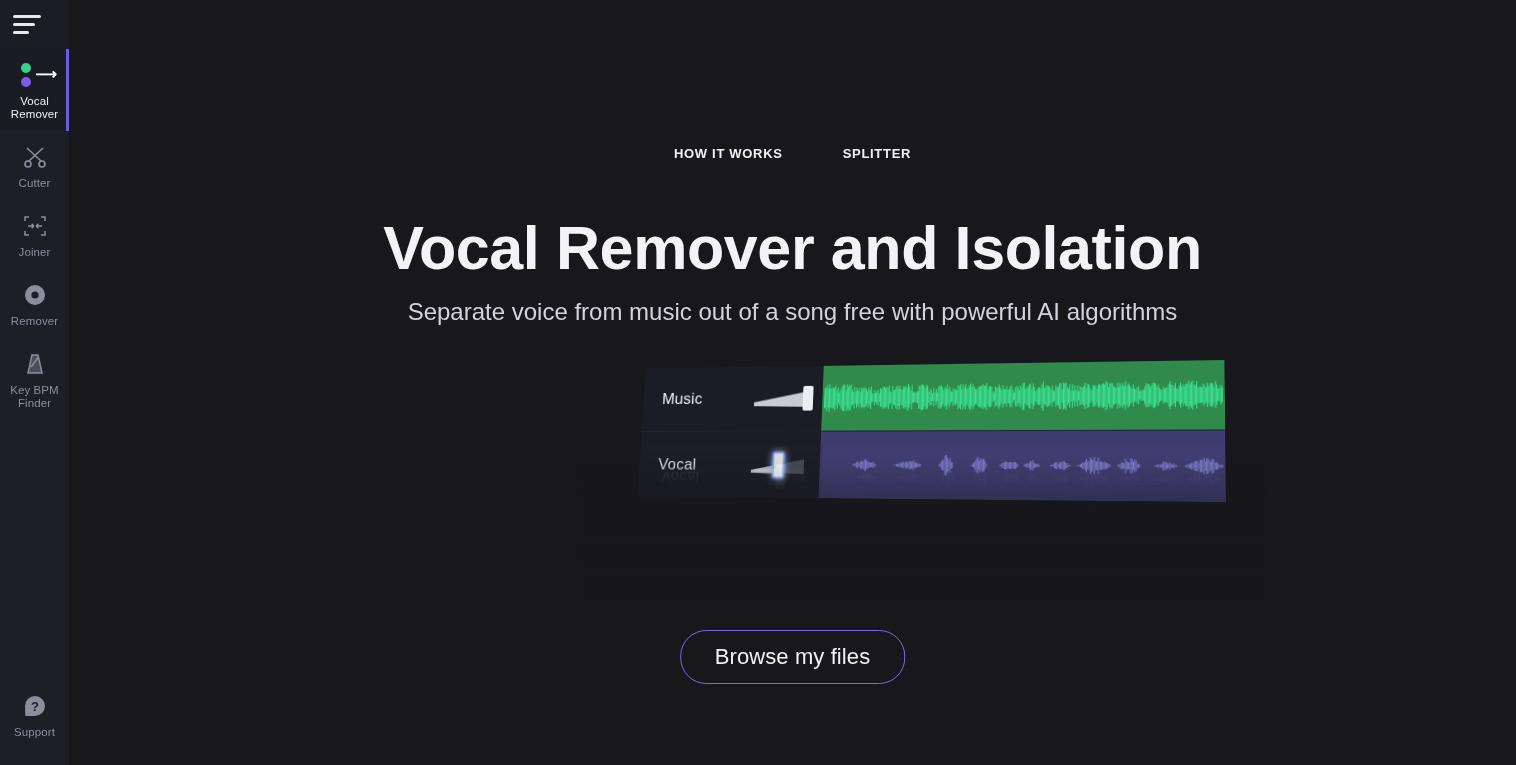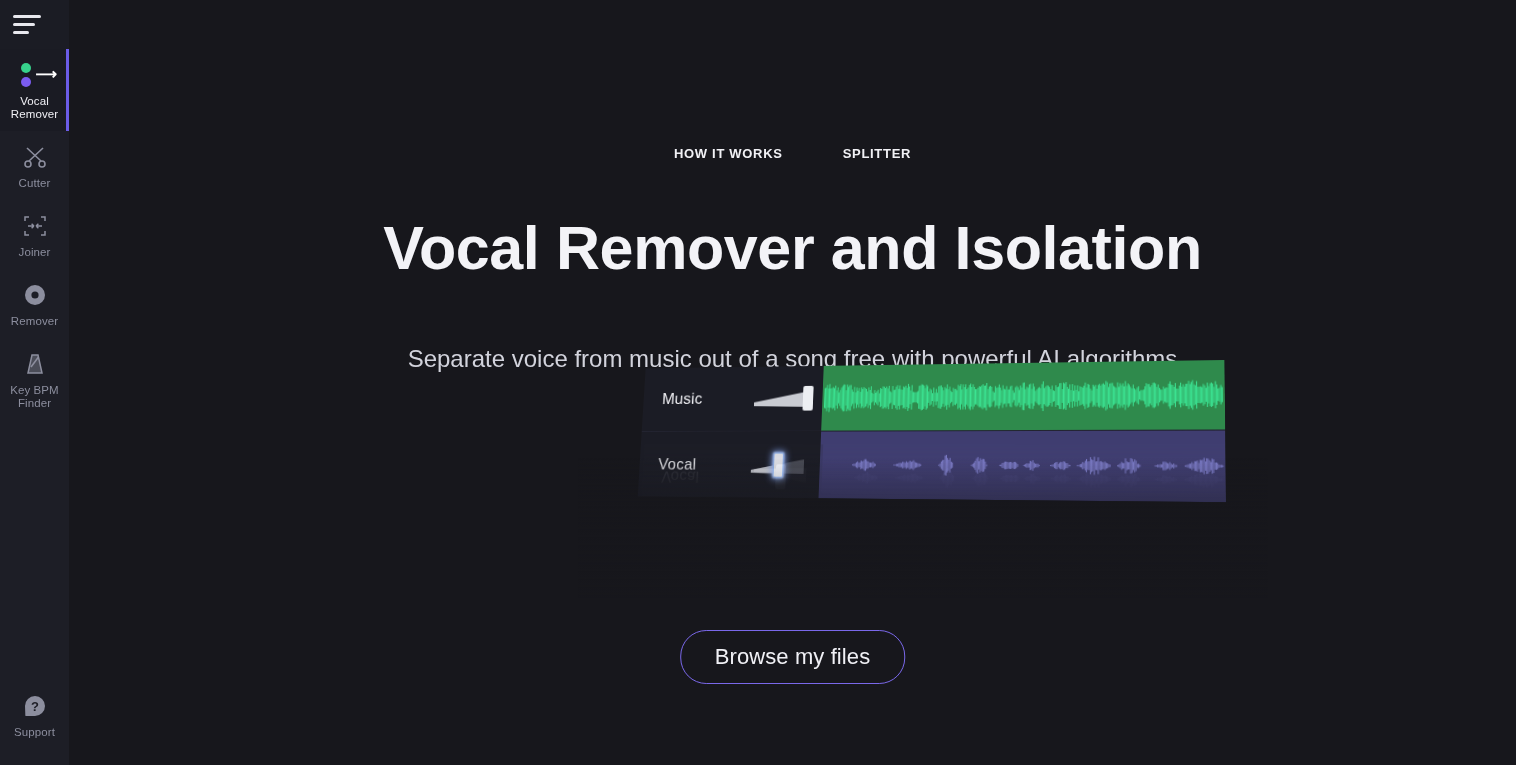--- a/index.html
+++ b/index.html
@@ -140,21 +140,20 @@
     color: #f3f3f7;
   }
   .hero-sub {
     position: absolute;
     top: 298px;
     width: 100%;
     text-align: center;
     font-size: 24px;
     font-weight: normal;
     color: #d2d3dc;
-    margin-top: 47px;
   }
 
   
   .illo-wrap {
     position: absolute;
     left: 549px;
     top: 362px;
     width: 600px;
     height: 225px;
     perspective: 1100px;

